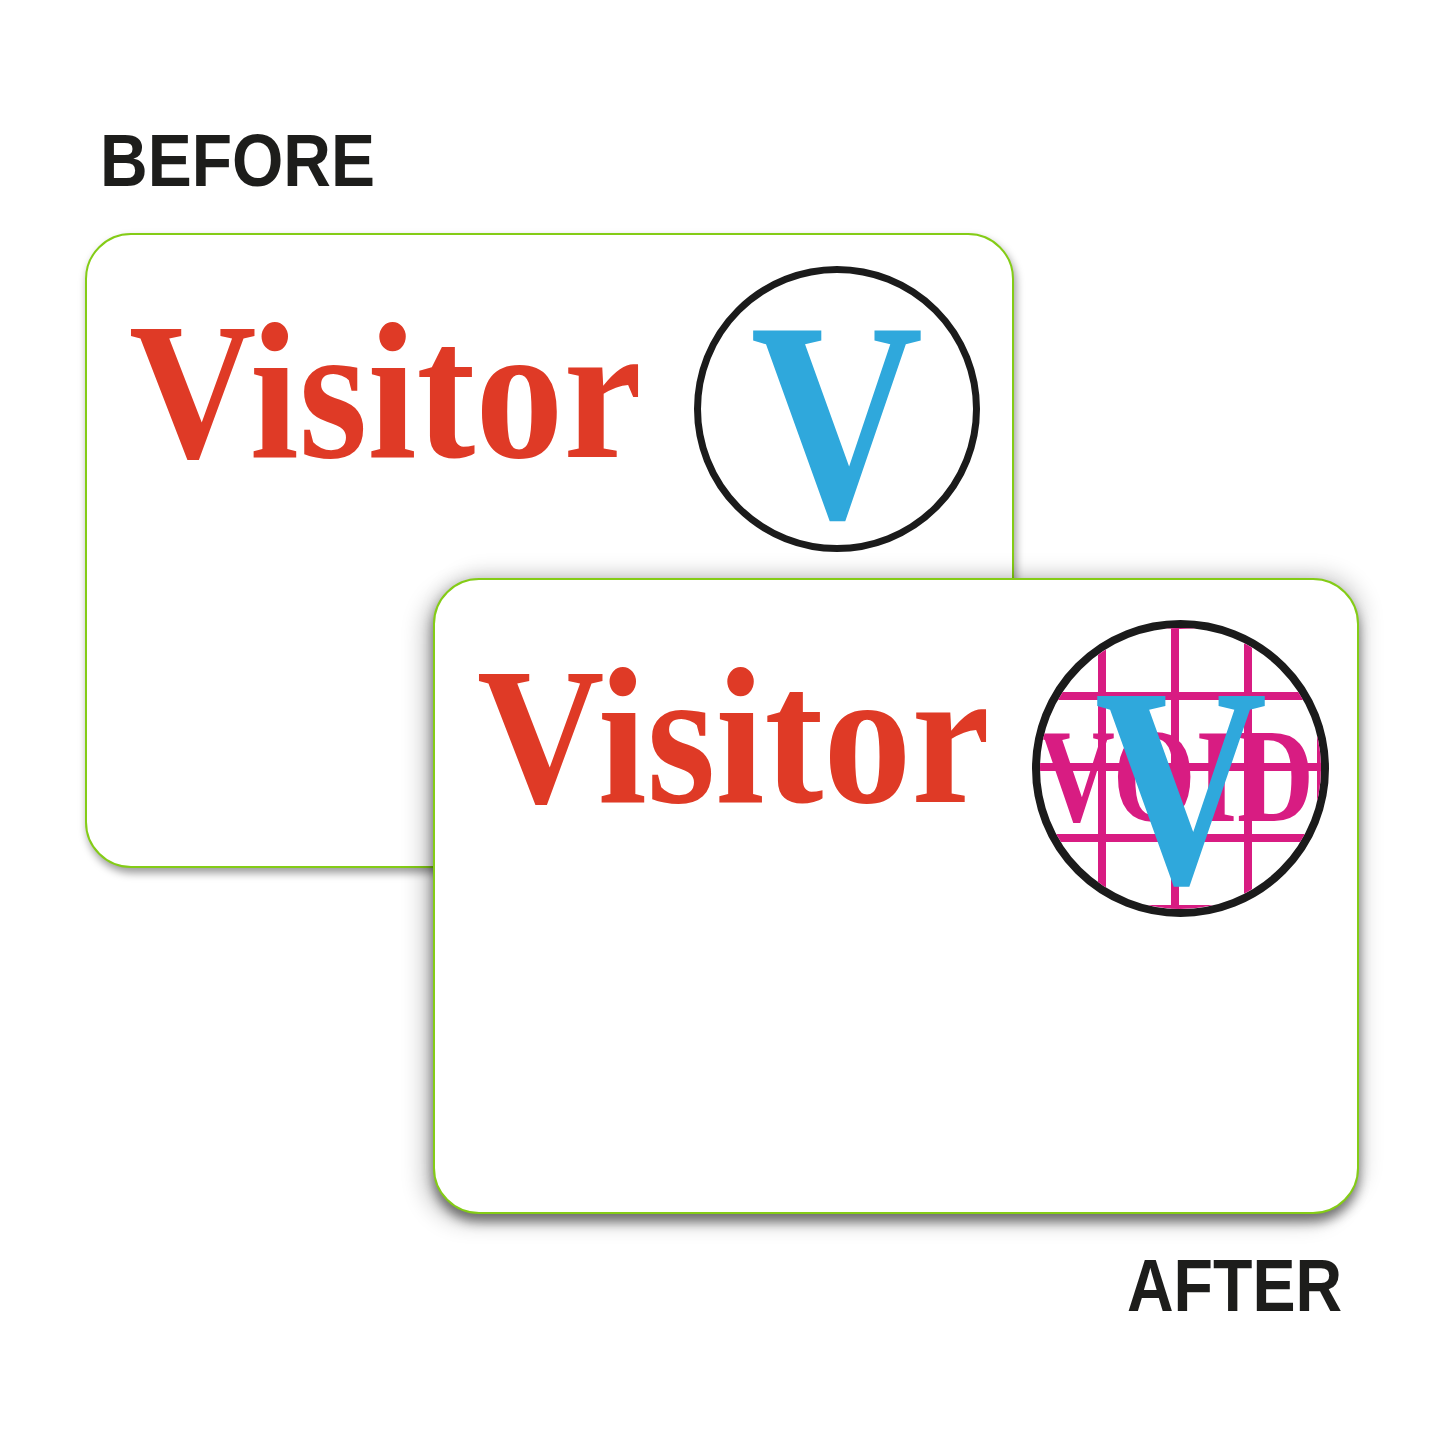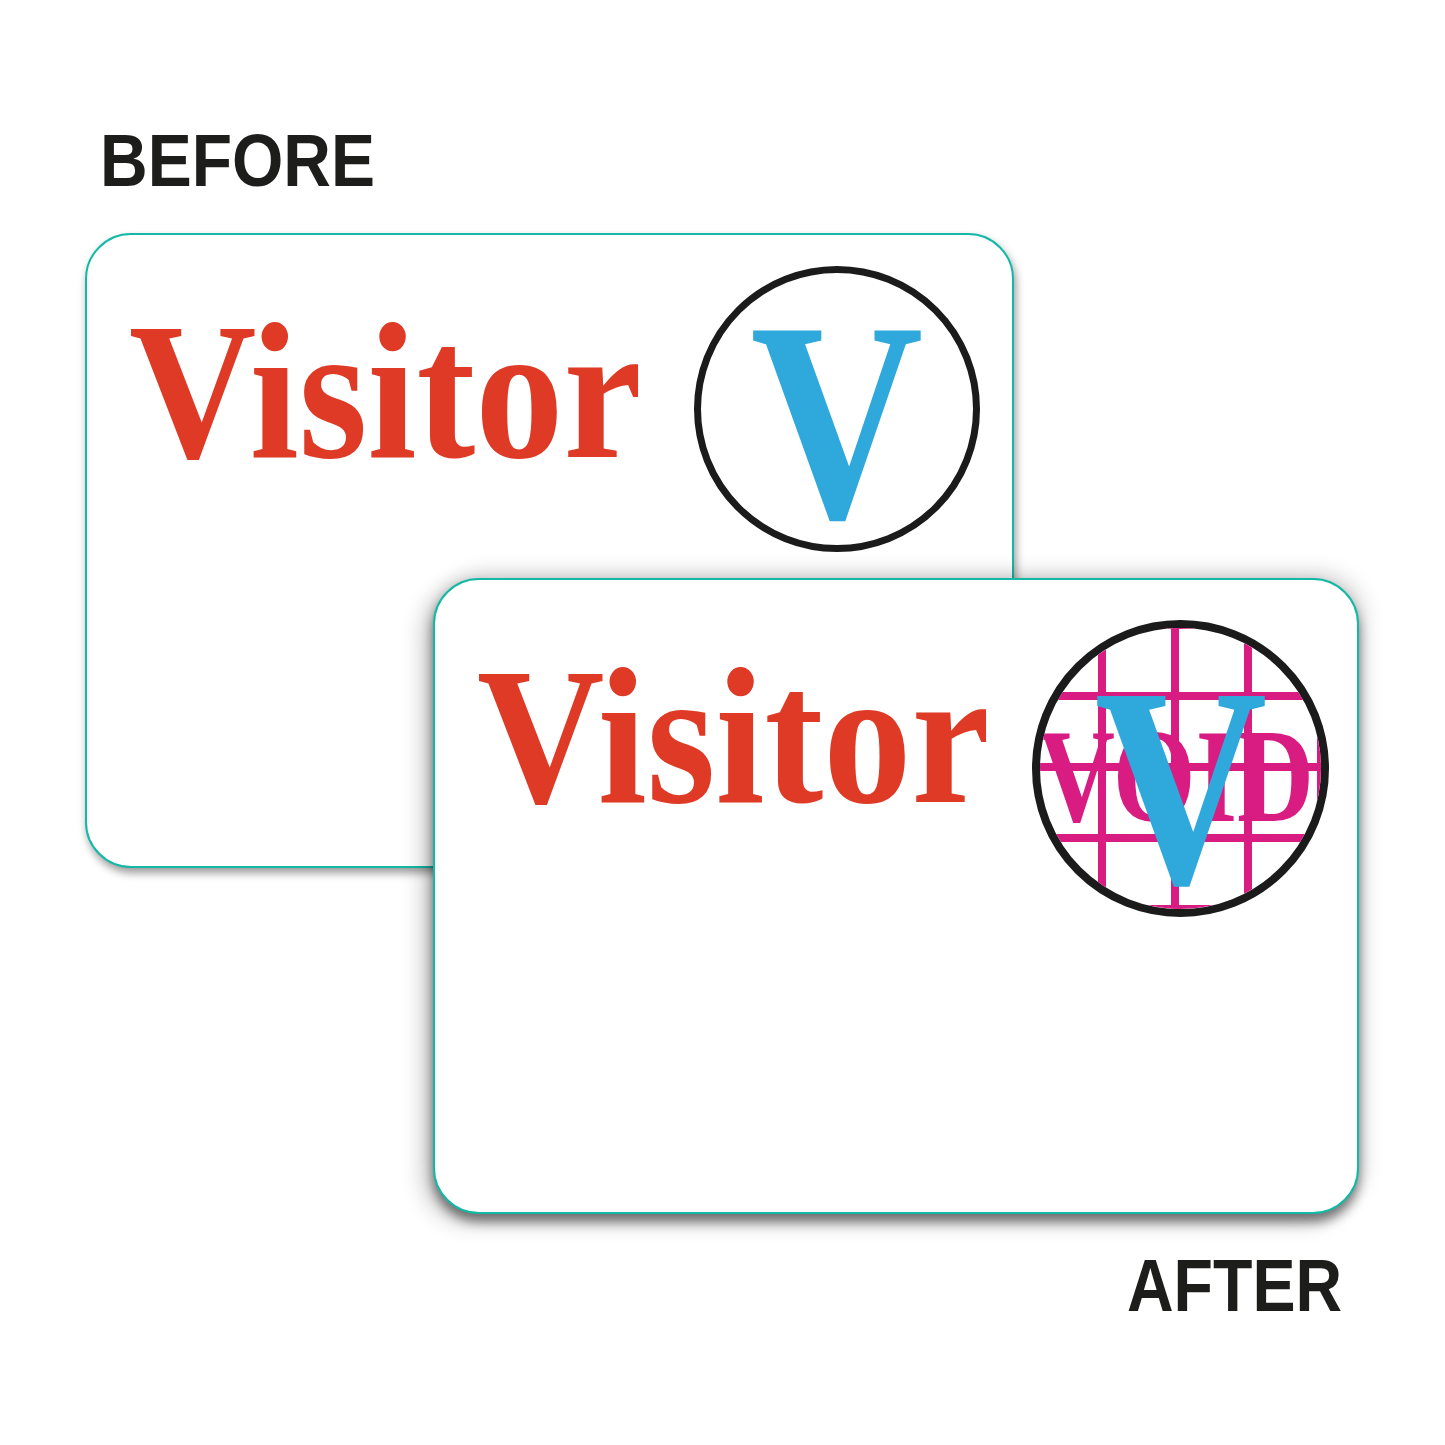--- a/index.html
+++ b/index.html
@@ -23,21 +23,21 @@
     white-space: nowrap;
     transform-origin: left top;
   }
   .label-before { left: 100px; top: 123px; transform: scaleX(0.88); }
   .label-after  { left: 1127px; top: 1248px; transform: scaleX(0.86); }
 
   
   .card {
     position: absolute;
     background: #ffffff;
-    border: 2px solid #14b8a6;
+    border: 2px solid #84cc16;
     border-radius: 46px;
   }
   .card-before {
     left: 85px; top: 233px;
     width: 925px; height: 631px;
     box-shadow: 2px 5px 8px rgba(0,0,0,0.40);
   }
   .card-after {
     left: 433px; top: 578px;
     width: 922px; height: 632px;

